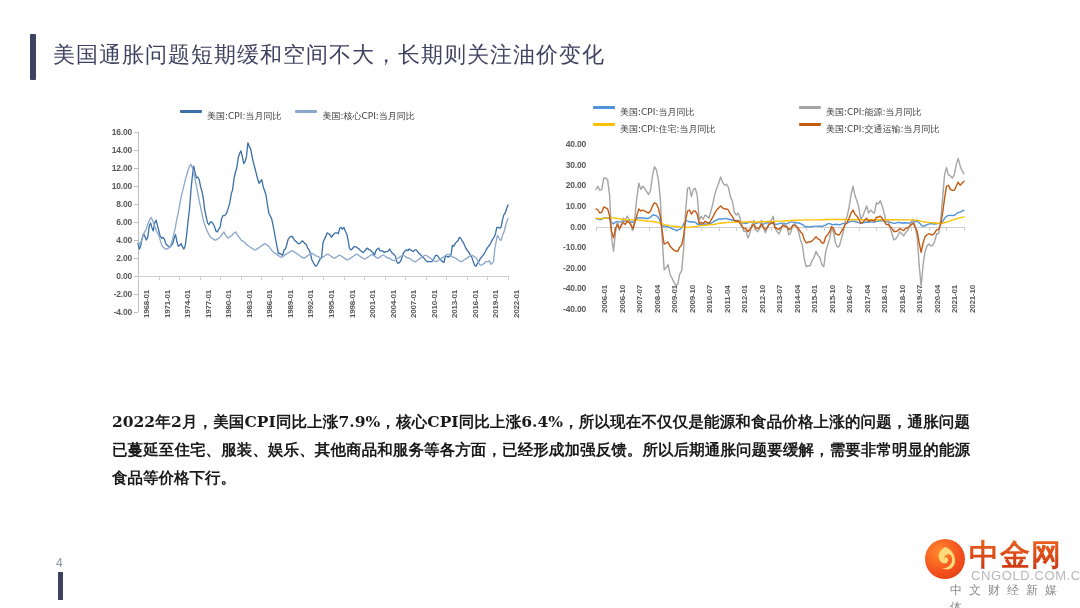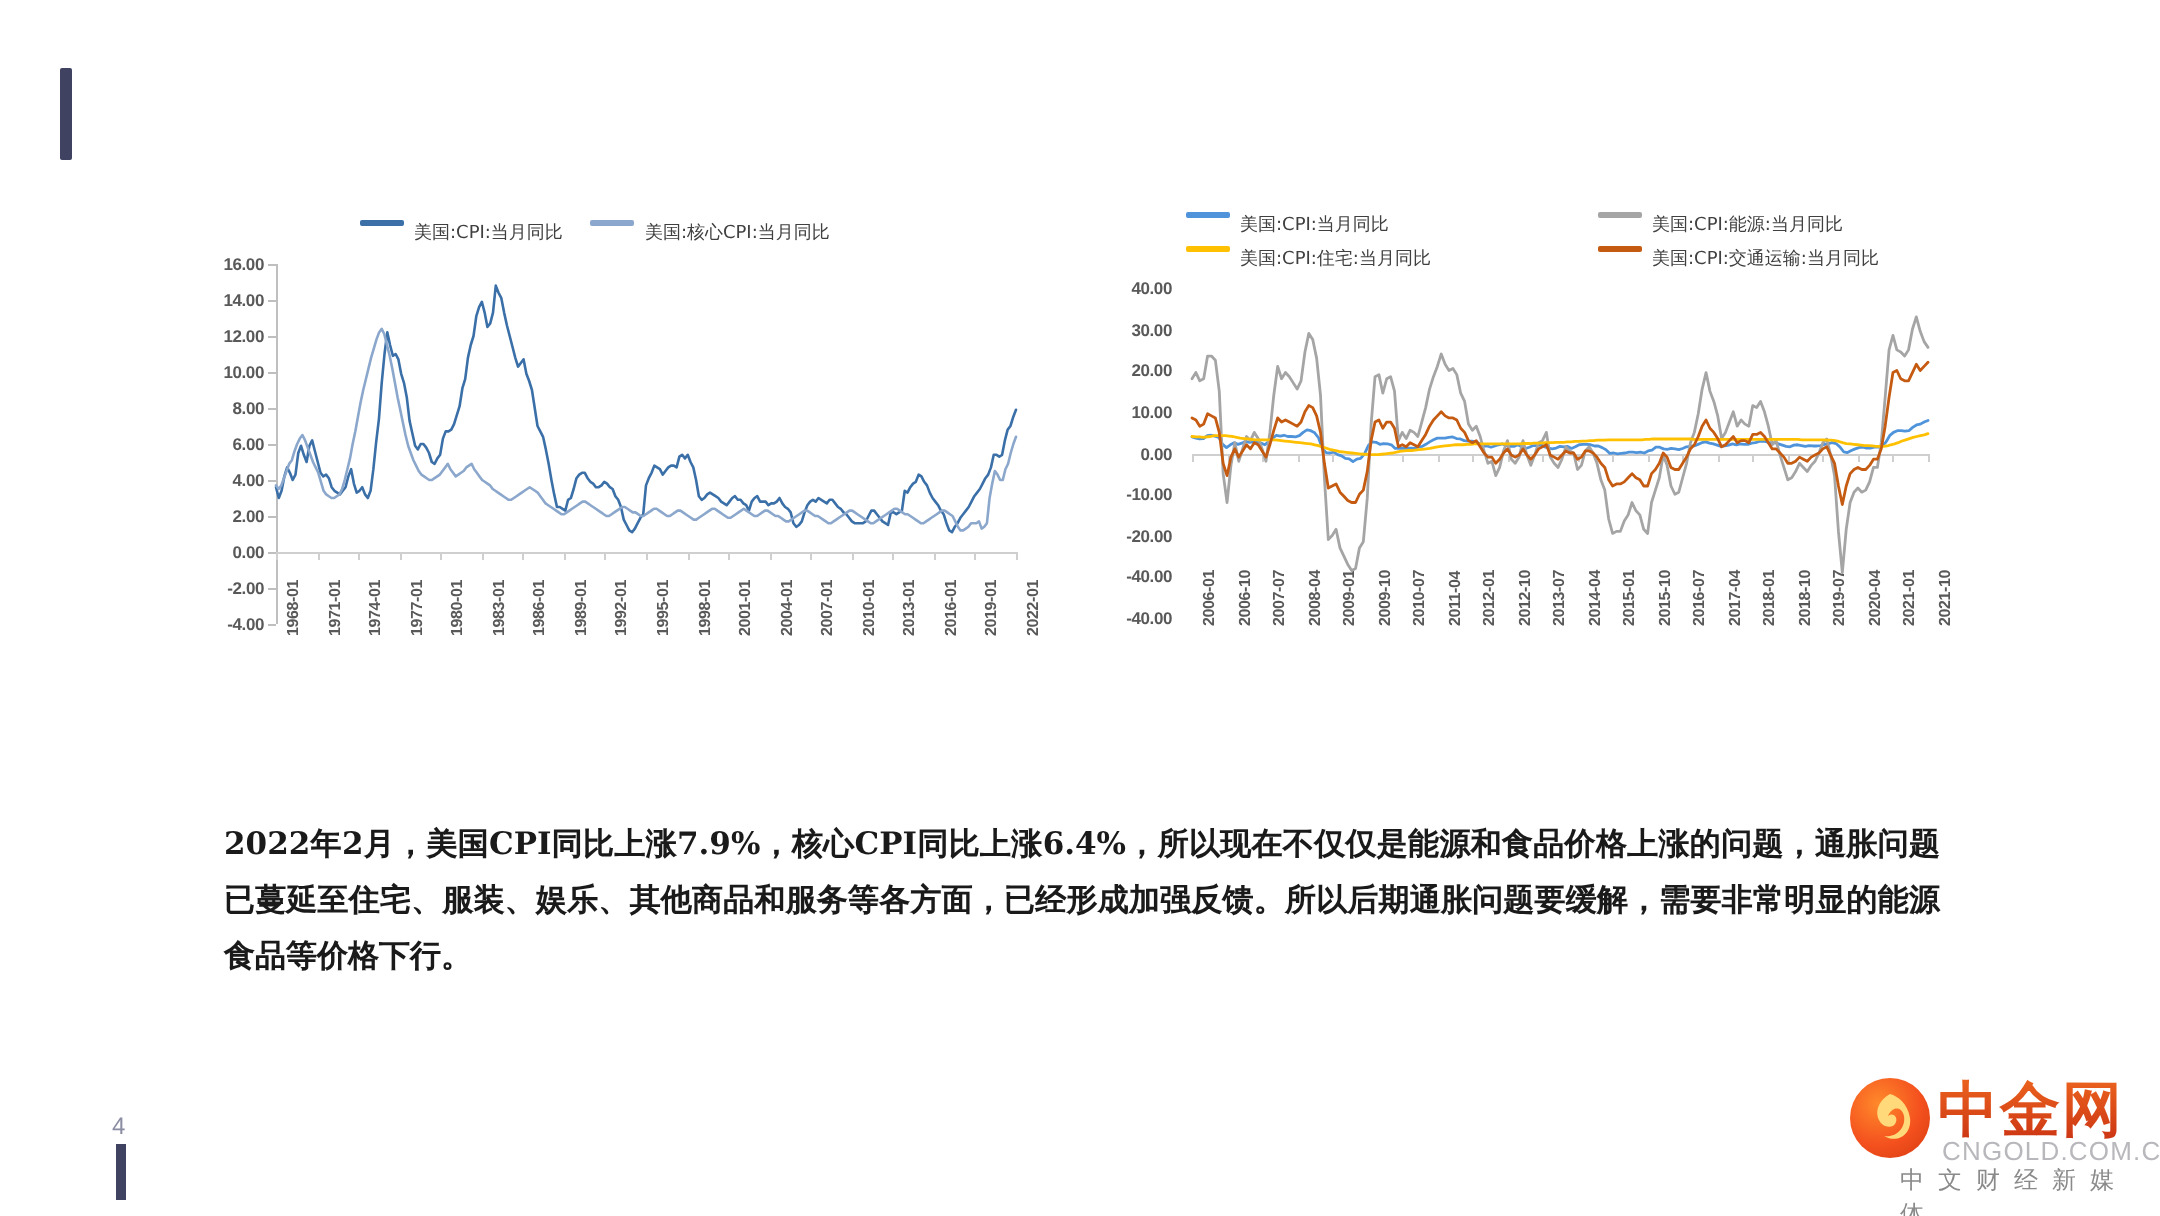--- a/index.html
+++ b/index.html
@@ -62,20 +62,21 @@
             font-family:"Liberation Sans",sans-serif;}
   .logo-tag{position:absolute;left:25px;top:45px;font-size:12px;color:#8a8a8a;letter-spacing:7px;
             font-family:"DejaVu Sans","Liberation Sans",sans-serif;}
 </style>
 </head>
 <body>
 
 <div class="slide">
 
   <div class="title-bar"></div>
+  <div class="title-text">美国通胀问题短期缓和空间不大，长期则关注油价变化</div>
 
   <div class="chart" id="chart-left" style="left:90px;top:110px;width:430px;height:255px;">
     <div class="chart-legend" id="legend-left" style="left:90px;top:0px;gap:14px;">
         <div class="legend-item">
           <span class="legend-swatch" style="background: rgb(58, 111, 168);"></span>
           <span class="legend-label">美国:CPI:当月同比</span>
         </div>
         <div class="legend-item">
           <span class="legend-swatch" style="background: rgb(139, 167, 204);"></span>
           <span class="legend-label">美国:核心CPI:当月同比</span>

